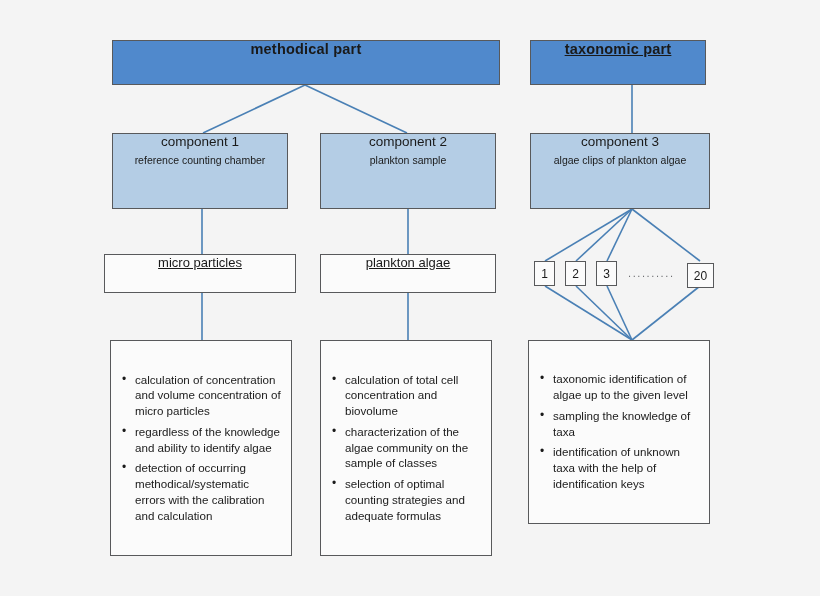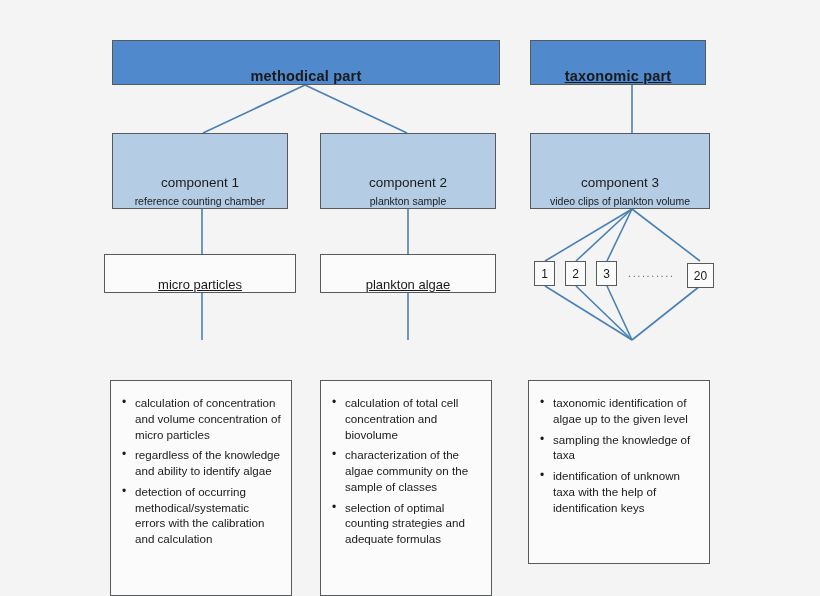--- a/index.html
+++ b/index.html
@@ -26,21 +26,21 @@
     height: 596px;
     pointer-events: none;
   }
   .node {
     position: absolute;
     box-sizing: border-box;
     border: 1.2px solid #58595b;
     display: flex;
     flex-direction: column;
     align-items: center;
-    justify-content: flex-end;
+    justify-content: flex-start;
     color: #1a1a1a;
   }
   .header-box {
     background: #5089cc;
     font-size: 14.5px;
     font-weight: bold;
     letter-spacing: 0.2px;
   }
   .component-box {
     background: #b4cde5;
@@ -55,23 +55,22 @@
     margin-top: 4px;
   }
   .plain-box {
     background: #fbfbfb;
     font-size: 13px;
     text-decoration: underline;
   }
   .list-box {
     background: #fbfbfb;
     align-items: stretch;
-    justify-content: flex-start;
+    justify-content: center;
     padding: 14px 10px 10px 8px;
-    margin-top: 40px;
   }
   .list-box ul {
     margin: 0;
     padding: 0 0 0 16px;
     list-style: none;
   }
   .list-box li {
     position: relative;
     font-size: 11.6px;
     line-height: 1.36;
@@ -152,21 +151,21 @@
     <span class="component-sub">reference counting chamber</span>
   </div>
 
   <div class="node component-box" style="left:320px; top:133px; width:176px; height:76px;">
     <span class="component-title">component 2</span>
     <span class="component-sub">plankton sample</span>
   </div>
 
   <div class="node component-box" style="left:530px; top:133px; width:180px; height:76px;">
     <span class="component-title">component 3</span>
-    <span class="component-sub">video clips of plankton volume</span>
+    <span class="component-sub">algae clips of plankton algae</span>
   </div>
 
   <div class="node plain-box" style="left:104px; top:254px; width:192px; height:39px;">
     <span>micro particles</span>
   </div>
 
   <div class="node plain-box" style="left:320px; top:254px; width:176px; height:39px;">
     <span>plankton algae</span>
   </div>
 

